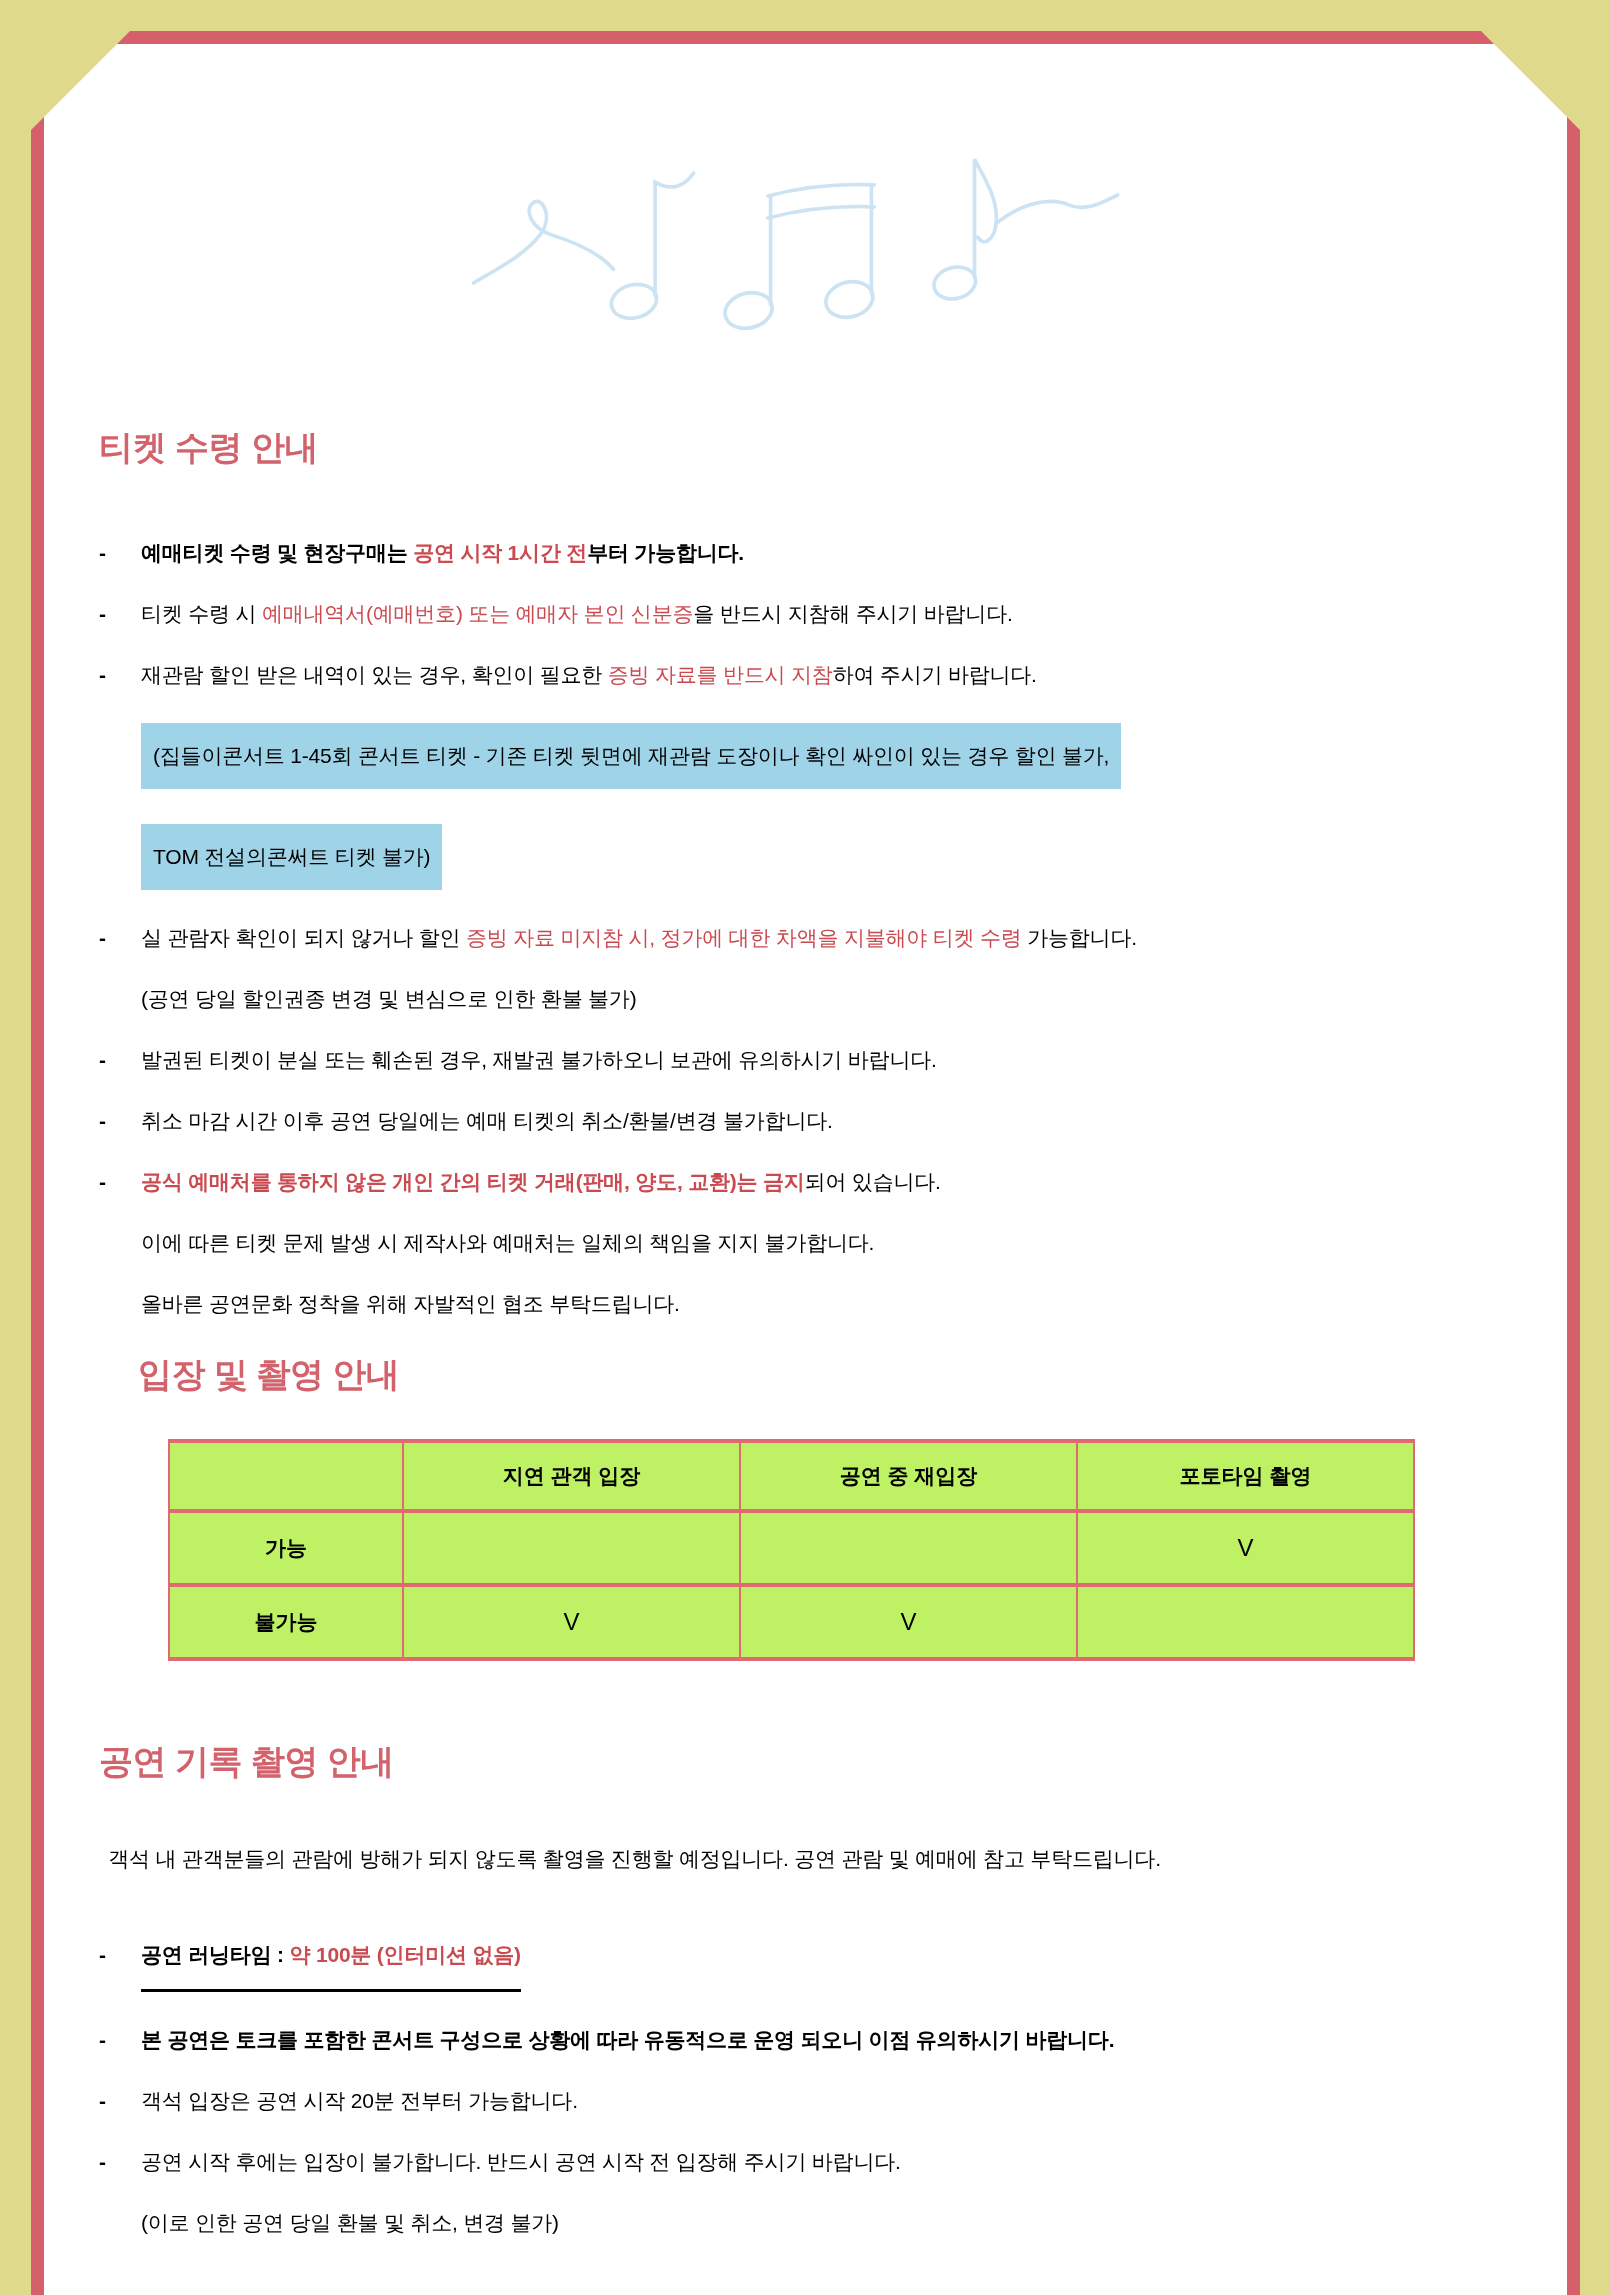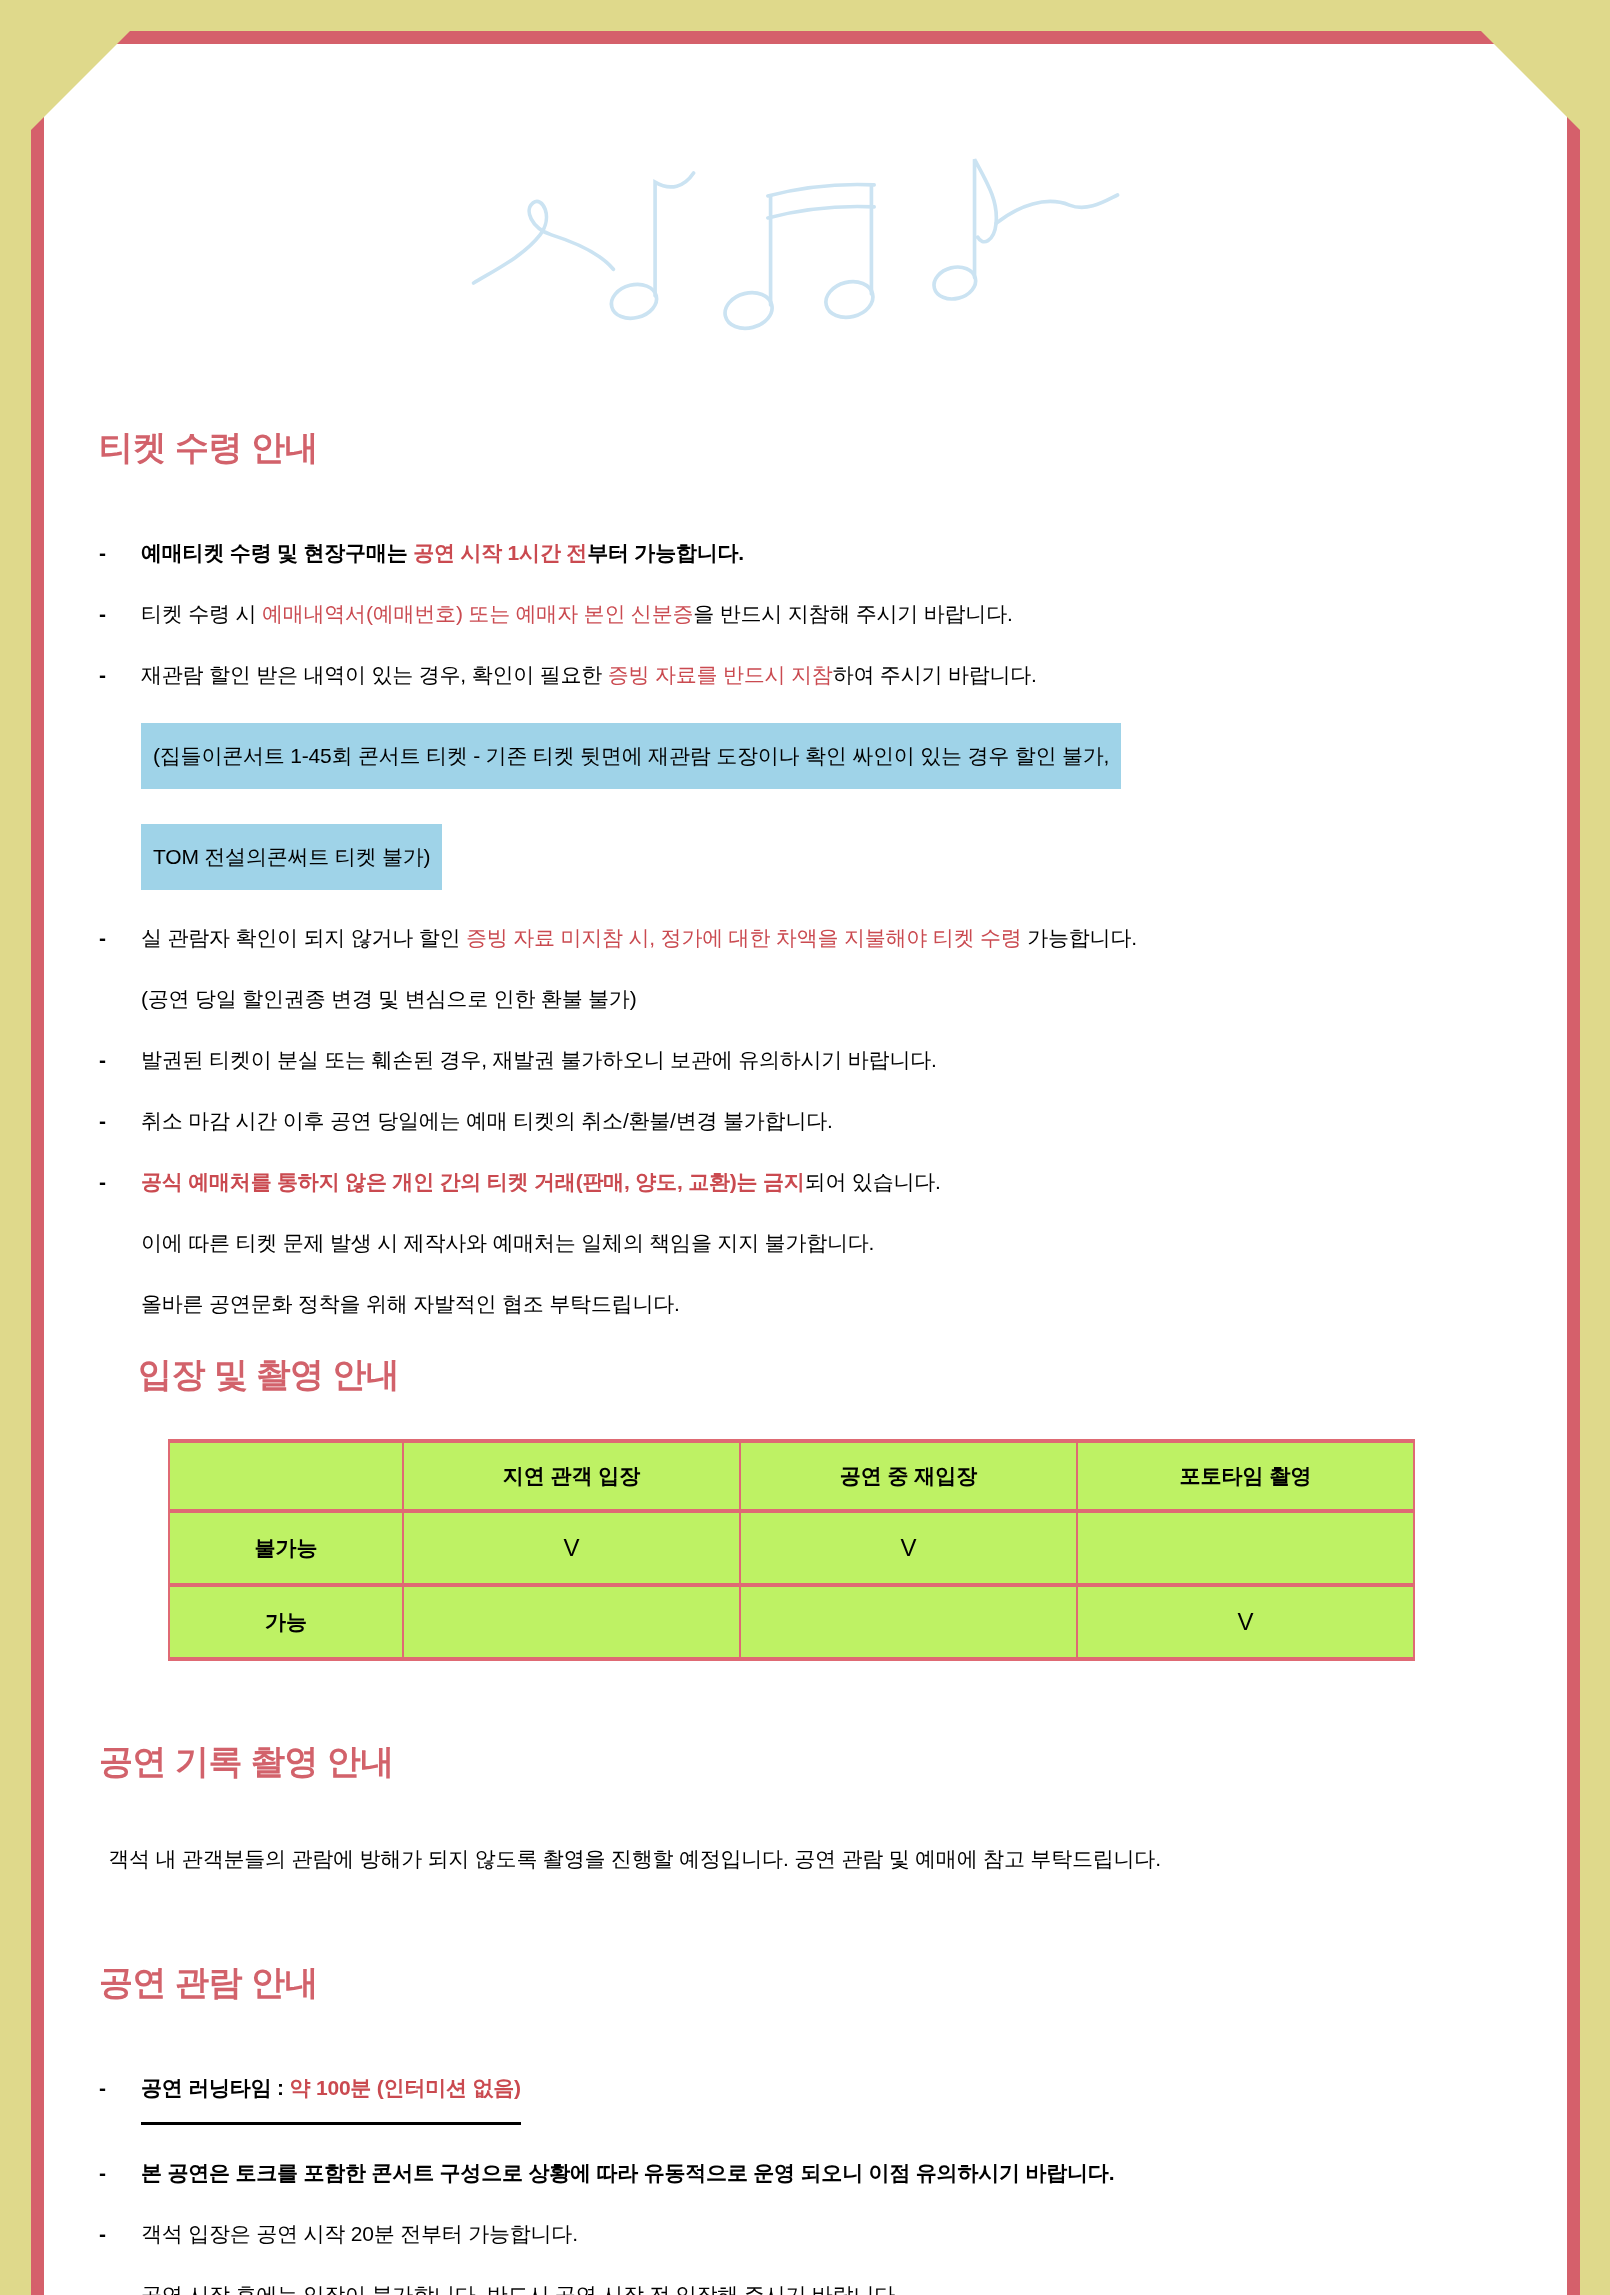--- a/index.html
+++ b/index.html
@@ -152,38 +152,37 @@
             <col class="cn">
           </colgroup>
         <tbody>
             <tr>
           <th></th>
           <th>지연 관객 입장</th>
           <th>공연 중 재입장</th>
           <th>포토타임 촬영</th>
         </tr>
         <tr>
+          <td class="rowlabel">가능</td>
+          <td></td>
+          <td></td>
+          <td>V</td>
+        </tr>
+        <tr>
           <td class="rowlabel">불가능</td>
           <td>V</td>
           <td>V</td>
           <td></td>
         </tr>
-        <tr>
-          <td class="rowlabel">가능</td>
-          <td></td>
-          <td></td>
-          <td>V</td>
-        </tr>
       </tbody>
         </table>
 
       <h2 class="sec-title mt-record">공연 기록 촬영 안내</h2>
       <p class="para">객석 내 관객분들의 관람에 방해가 되지 않도록 촬영을 진행할 예정입니다. 공연 관람 및 예매에 참고 부탁드립니다.</p>
 
-      <h2 class="sec-title mt-viewing">공연 관람 안내</h2>
       <div class="lines">
         <div class="line u">
             <span class="marker">-</span>
             <span class="runs"><span class="run b">공연 러닝타임 : </span><span class="run rb">약 100분 (인터미션 없음)</span></span>
           </div>
         <div class="line">
             <span class="marker">-</span>
             <span class="runs"><span class="run b">본 공연은 토크를 포함한 콘서트 구성으로 상황에 따라 유동적으로 운영 되오니 이점 유의하시기 바랍니다.</span></span>
           </div>
         <div class="line">

